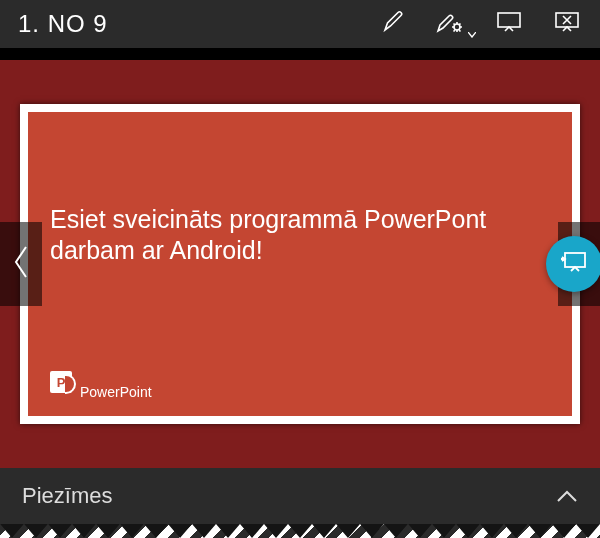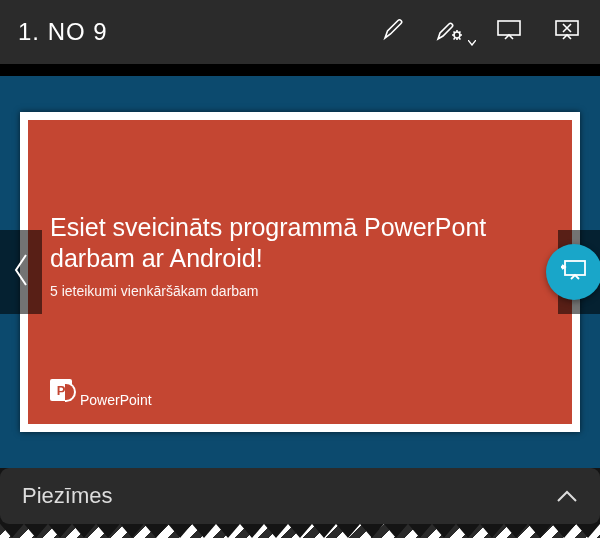--- a/index.html
+++ b/index.html
@@ -1,41 +1,41 @@
 <!DOCTYPE html>
 <html><head>
 <meta charset="utf-8">
 <style>
   * { margin: 0; padding: 0; box-sizing: border-box; }
   html, body { width: 600px; height: 538px; overflow: hidden; font-family: "Segoe UI", Arial, sans-serif; background: #000; }
   .root { width: 600px; height: 538px; background: #141414; display: flex; flex-direction: column; }
 
   
   .toolbar {
-    height: 64px;
+    height: 48px;
     background: #2b2b2b;
     display: flex;
     align-items: center;
     color: #fff;
     padding: 0 4px 0 18px;
   }
   .slide-counter { font-size: 24px; font-weight: 300; letter-spacing: 1px; color: #fff; }
   .toolbar-spacer { flex: 1 1 auto; }
   .toolbar-btn {
     width: 58px; height: 48px;
     display: flex; align-items: center; justify-content: center;
     color: #fff;
     position: relative;
   }
   .toolbar-btn svg { stroke: #fff; fill: none; }
 
   
   .stage {
     flex: 1 1 auto;
-    background: #0c4a6e;
+    background: #7f1d1d;
     position: relative;
     display: flex;
     align-items: center;
     justify-content: center;
     border-top: 12px solid #000;
   }
   .slide-wrapper {
     width: 560px;
     height: 320px;
     background: #fff;
@@ -97,21 +97,20 @@
   
   .notes-bar {
     height: 56px;
     background: #2b2b2b;
     color: #ddd;
     display: flex;
     align-items: center;
     padding: 0 22px;
     font-size: 22px;
     font-weight: 300;
-    border-radius: 9px;
   }
   .notes-bar .spacer { flex: 1 1 auto; }
 
   
   .torn {
     height: 14px;
     background:
       repeating-linear-gradient(135deg,#2b2b2b 0 8px,#fff 8px 16px),
       #2b2b2b;
     clip-path: polygon(
@@ -173,21 +172,20 @@
         </svg>
       </span>
     </div>
   </div>
 
   <div class="stage">
 
     <div class="slide-wrapper">
       <div class="slide">
         <div class="slide-title">Esiet sveicināts programmā PowerPont darbam ar Android!</div>
-        <div class="slide-sub">5 ieteikumi vienkāršākam darbam</div>
         <div class="pp-brand">
           <div class="pp-logo">P</div>
           <div class="pp-name">PowerPoint</div>
         </div>
       </div>
     </div>
 
     <div class="nav-arrow nav-prev">
       <span>
         <svg width="16" height="34" viewBox="0 0 16 34">

